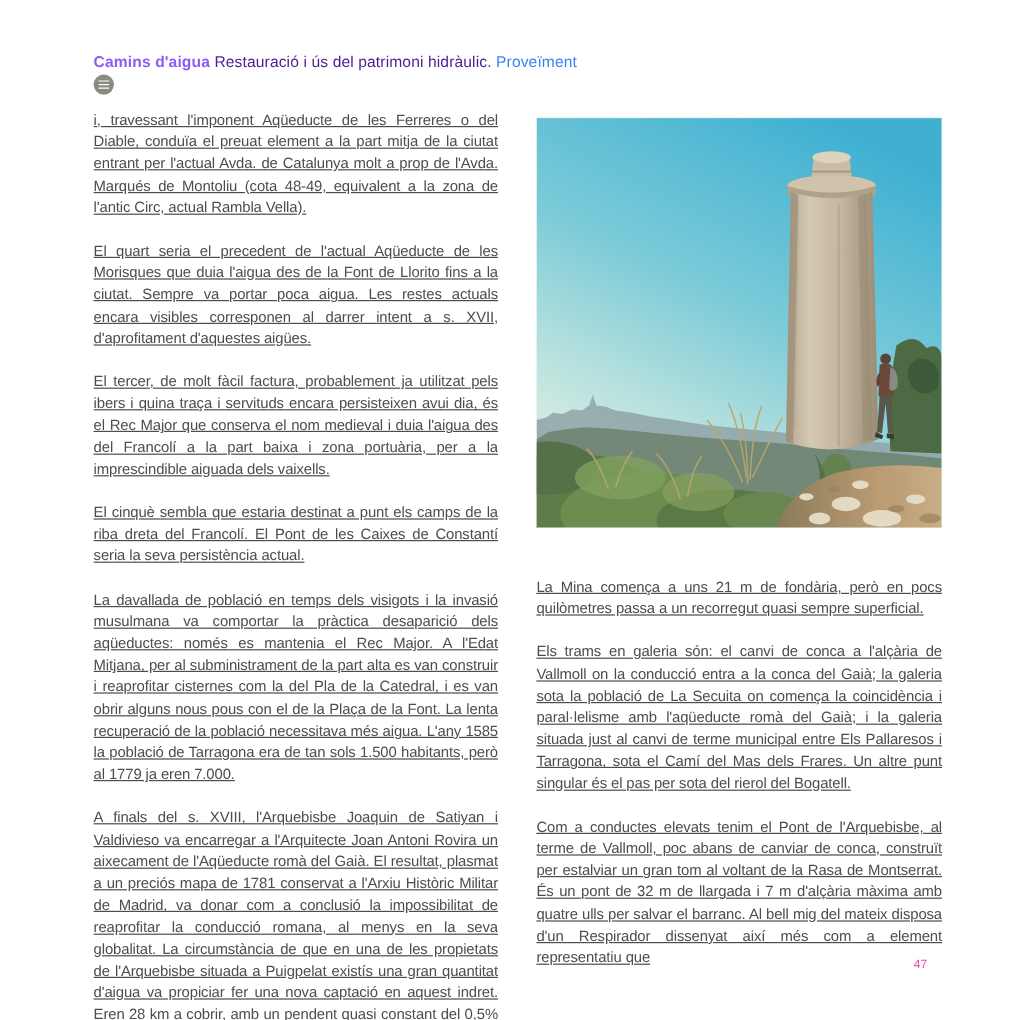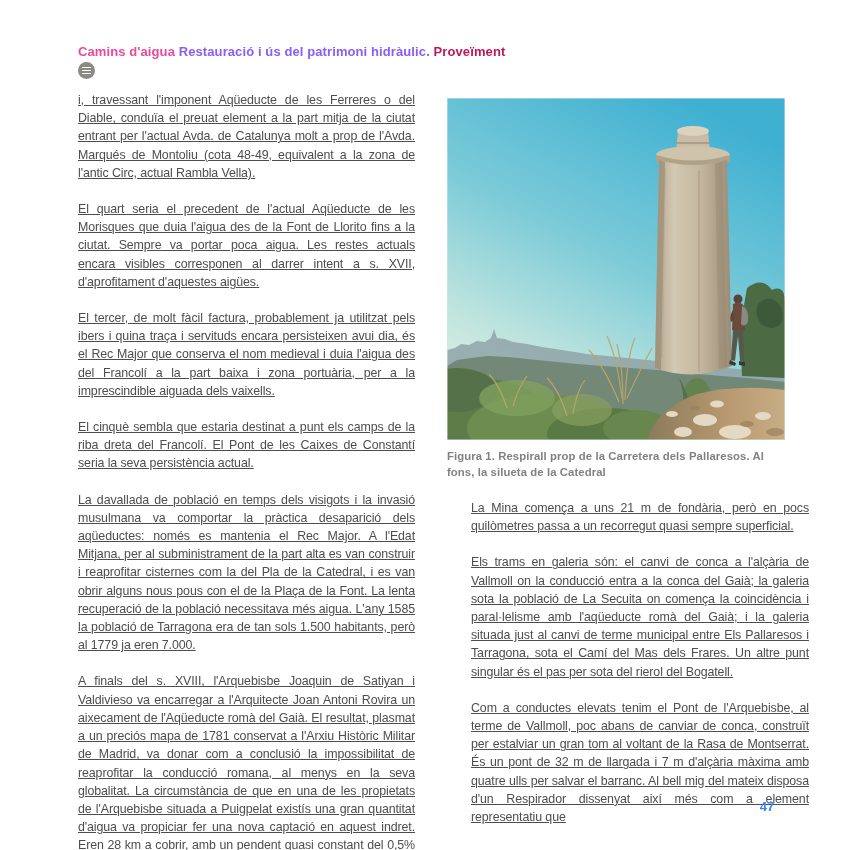--- a/index.html
+++ b/index.html
@@ -16,23 +16,23 @@
     background: #ffffff;
     overflow: hidden;
   }
 
   
   .header {
     position: absolute; left: 78px; top: 44px; width: 707px;
     font-size: 13px; line-height: 16px;
     letter-spacing: 0.1px;
   }
-  .series-title { color: #ec4899; font-weight: bold; }
-  .subtitle { color: #8b5cf6; font-weight: bold; }
-  .section-title { color: #be185d; font-weight: bold; }
+  .series-title { color: #8b5cf6; font-weight: bold; }
+  .subtitle { color: #4c1d95; font-weight: normal; }
+  .section-title { color: #3b82f6; font-weight: normal; }
   .menu-icon {
     position: absolute; left: 78px; top: 62px;
     width: 17px; height: 17px; border-radius: 50%;
     background: #8b8b81;
     display: flex; align-items: center; justify-content: center;
   }
   .menu-icon .bars { display: block; width: 9px; }
   .menu-icon .bars span {
     display: block; height: 1.6px; background: #ffffff; margin: 1.3px 0;
     border-radius: 1px;
@@ -42,39 +42,39 @@
   .col {
     position: absolute;
     color: #4d4d4f;
     font-size: 12.4px; line-height: 18.2px;
     text-align: justify;
     hyphens: auto; -webkit-hyphens: auto;
     letter-spacing: -0.1px;
   }
   .col p { margin: 0 0 18px 0; text-decoration: underline; }
   .col-left { left: 78px; top: 91px; width: 337px; }
-  .col-right { left: 447px; top: 499px; width: 338px; margin-left: 24px; }
+  .col-right { left: 447px; top: 480px; width: 338px; }
 
   
   .figure {
     position: absolute; left: 447px; top: 98px;
     width: 338px; height: 342px;
     overflow: hidden;
   }
   .figure svg { display: block; }
   .caption {
     position: absolute; left: 447px; top: 449px; width: 334px;
     color: #808184; font-size: 11.3px; line-height: 15.5px;
     font-weight: bold; letter-spacing: 0.1px;
   }
 
   
   .page-number {
     position: absolute; left: 752px; top: 799px; width: 30px;
-    color: #3b82f6; font-size: 13px; font-weight: bold; text-align: center;
+    color: #ec4899; font-size: 10px; font-weight: normal; text-align: center;
   }
 </style>
 </head>
 <body>
 
 <div class="page">
 
   <div class="header">
     <span class="series-title">Camins d'aigua</span><span class="subtitle"> Restauració i ús del patrimoni hidràulic. </span><span class="section-title">Proveïment</span>
   </div>
@@ -190,21 +190,20 @@
       <g fill="#9b805c" opacity="0.7">
         <ellipse cx="300" cy="326" rx="7" ry="3"></ellipse>
         <ellipse cx="248" cy="310" rx="5" ry="2.5"></ellipse>
         <ellipse cx="328" cy="334" rx="9" ry="4"></ellipse>
       </g>
 
       <rect x="0" y="0" width="338" height="342" fill="none" stroke="#d9e6e2" stroke-width="1"></rect>
     </svg>
   </div>
 
-  <div class="caption">Figura 1. Respirall prop de la Carretera dels Pallaresos. Al fons, la silueta de la Catedral</div>
 
   <div class="col col-right">
     <p>La Mina comença a uns 21 m de fondària, però en pocs quilòmetres passa a un recorregut quasi sempre superficial.</p>
     <p>Els trams en galeria són: el canvi de conca a l'alçària de Vallmoll on la conducció entra a la conca del Gaià; la galeria sota la població de La Secuita on comença la coincidència i paral·lelisme amb l'aqüeducte romà del Gaià; i la galeria situada just al canvi de terme municipal entre Els Pallaresos i Tarragona, sota el Camí del Mas dels Frares. Un altre punt singular és el pas per sota del rierol del Bogatell.</p>
     <p>Com a conductes elevats tenim el Pont de l'Arquebisbe, al terme de Vallmoll, poc abans de canviar de conca, construït per estalviar un gran tom al voltant de la Rasa de Montserrat. És un pont de 32 m de llargada i 7 m d'alçària màxima amb quatre ulls per salvar el barranc. Al bell mig del mateix disposa d'un Respirador dissenyat així més com a element representatiu que</p>
   </div>
 
   <div class="page-number">47</div>
 
 </div>

